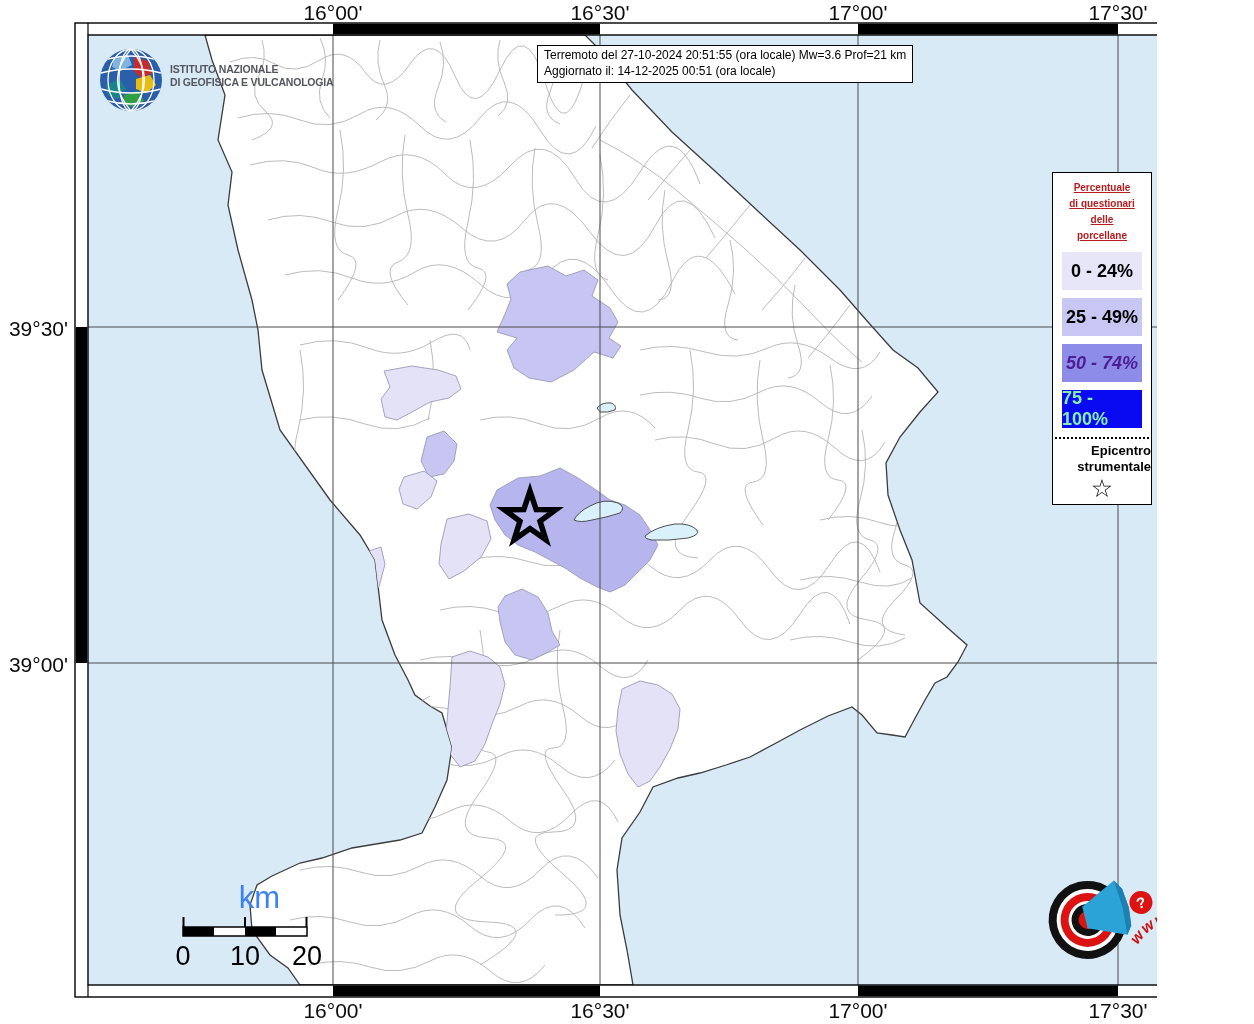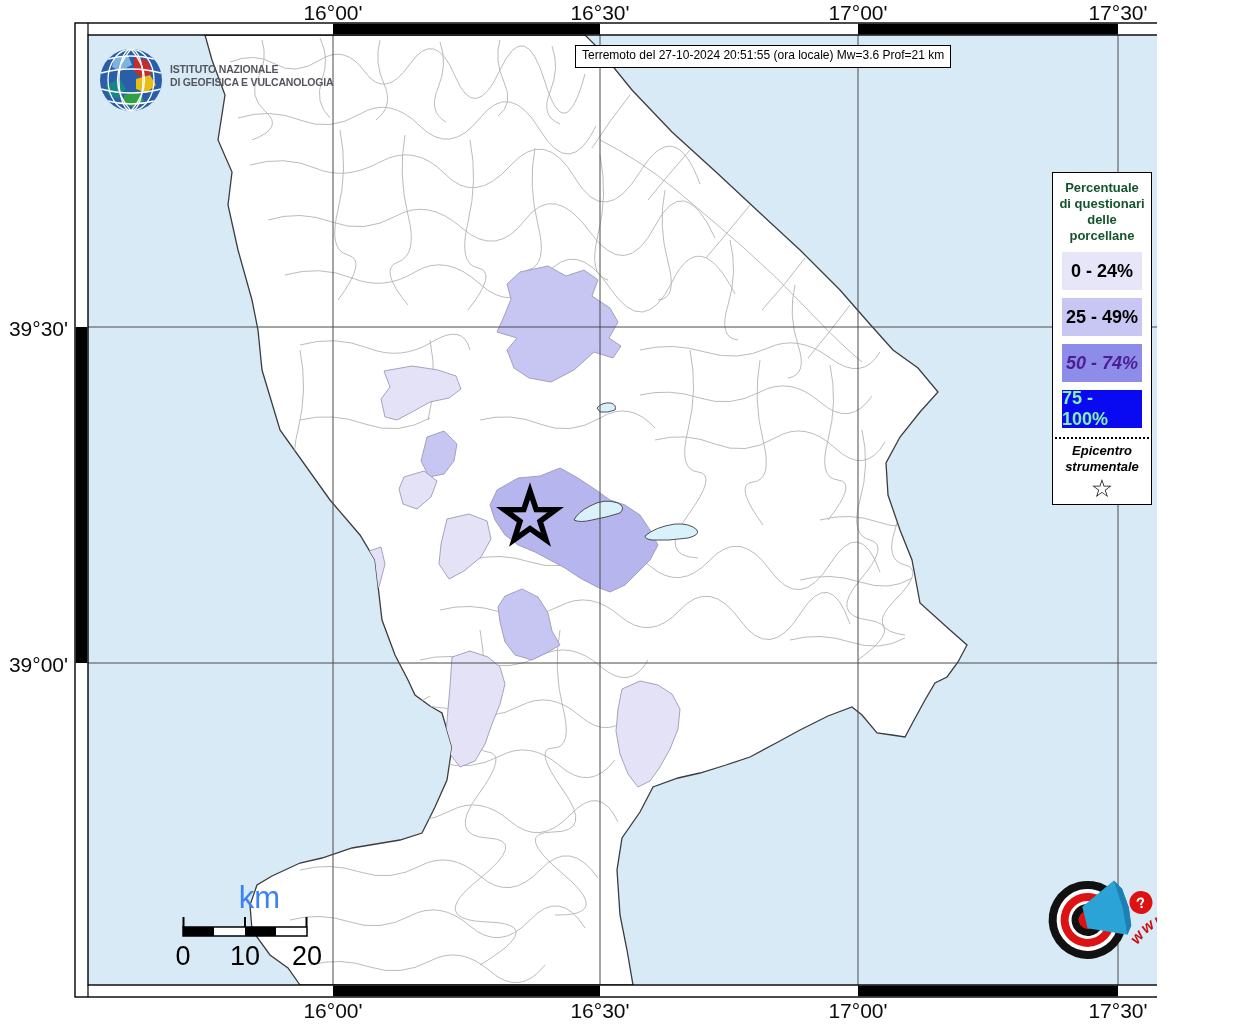--- a/index.html
+++ b/index.html
@@ -3,28 +3,28 @@
 <meta charset="utf-8">
 <style>
   html,body{margin:0;padding:0;background:#fff;}
   #stage{position:relative;width:1114px;height:1024px;background:#ffffff;
          font-family:"Liberation Sans",sans-serif;overflow:hidden;padding-left:43px;}
   #map-svg{position:absolute;left:0;top:0;}
   .coord{position:absolute;font-size:21px;color:#0c0c0c;text-align:center;width:120px;height:24px;}
   .coord.lat-left{text-align:right;width:68px;}
   .coord.lat-right{text-align:left;width:68px;}
   #title-box{position:absolute;left:537px;top:45px;background:#ffffff;border:1px solid #000;
-             padding:2px 6px 3px 6px;font-size:12px;line-height:15.5px;white-space:nowrap;color:#000;margin-left:38px;}
+             padding:2px 6px 3px 6px;font-size:12px;line-height:15.5px;white-space:nowrap;color:#000;}
   #legend{position:absolute;left:1052px;top:172px;width:100px;height:333px;background:#ffffff;
           border:1px solid #000;box-sizing:border-box;padding-top:7px;}
-  .legend-title-line{font-weight:bold;font-size:13px;line-height:16px;text-align:center;color:#14532d;}
+  .legend-title-line{font-weight:bold;font-size:10px;line-height:16px;text-align:center;color:#b91c1c;text-decoration:underline;}
   .swatch{width:80px;height:38px;margin:8px auto 0 auto;display:flex;align-items:center;
           justify-content:center;font-weight:bold;font-size:18px;}
   #legend-divider{border-top:2px dotted #000;margin:9px 2px 4px 2px;height:0;}
-  .epicenter-line{font-weight:bold;font-size:13px;line-height:16px;text-align:center;color:#000;font-style:italic;}
+  .epicenter-line{font-weight:bold;font-size:13px;line-height:16px;text-align:right;color:#000;}
   #legend-star{font-size:25px;line-height:26px;text-align:center;color:#000;}
   #ingv-text{position:absolute;left:170px;top:63px;font-size:10.5px;font-weight:bold;
              color:#54565e;line-height:13px;letter-spacing:-0.2px;}
   #ingv-logo{position:absolute;left:96px;top:45px;}
   #hst-logo{position:absolute;left:1025px;top:853px;}
   .scale-num{position:absolute;font-size:27px;color:#000;text-align:center;width:44px;}
   #scale-km{position:absolute;left:208px;top:880px;width:72px;font-size:31px;color:#3b82f6;text-align:right;}
 </style>
 </head>
 <body>
@@ -169,20 +169,21 @@
   <div class="coord" style="left:540px;top:999px">16°30'</div>
   <div class="coord" style="left:798px;top:999px">17°00'</div>
   <div class="coord" style="left:1058px;top:999px">17°30'</div>
   <div class="coord lat-left" style="left:0px;top:317px">39°30'</div>
   <div class="coord lat-left" style="left:0px;top:653px">39°00'</div>
   <div class="coord lat-right" style="left:1187px;top:317px">39°30'</div>
   <div class="coord lat-right" style="left:1187px;top:653px">39°00'</div>
 
   <div id="title-box">
     <div>Terremoto del 27-10-2024 20:51:55 (ora locale) Mw=3.6 Prof=21 km</div>
+    <div>Aggiornato il: 14-12-2025 00:51 (ora locale)</div>
   </div>
 
   <svg id="ingv-logo" width="70" height="70" viewBox="0 0 70 70">
     <defs>
         <clipPath id="globeclip">
           <circle cx="35" cy="35" r="31"></circle>
         </clipPath>
       </defs>
     <circle cx="35" cy="35" r="31" fill="#2b5ea8"></circle>
     <g clip-path="url(#globeclip)">

